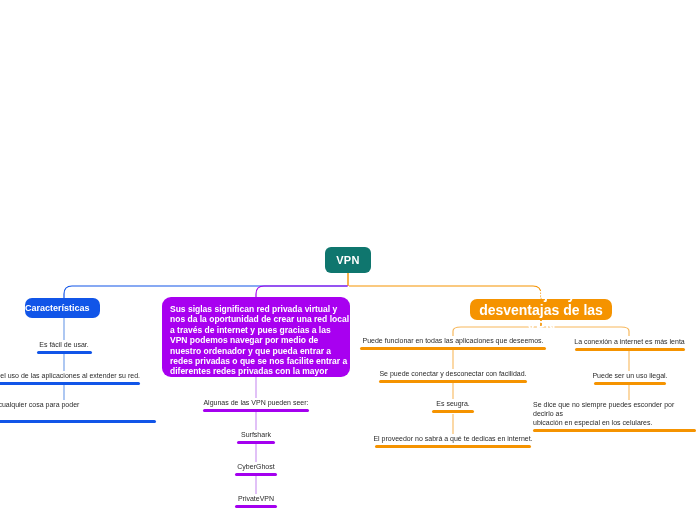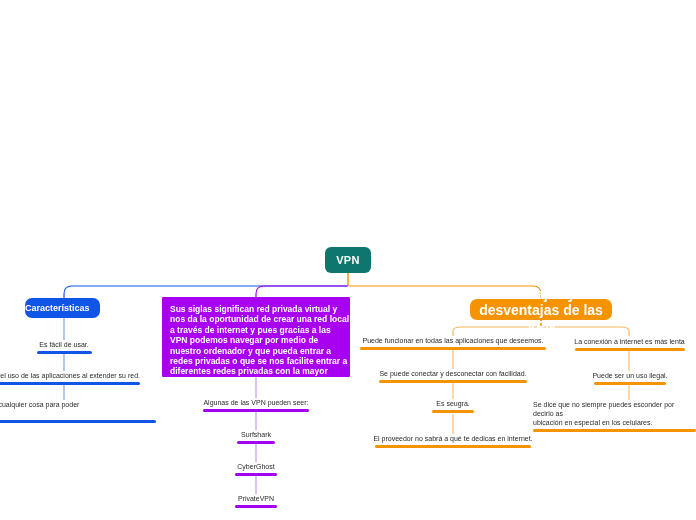--- a/index.html
+++ b/index.html
@@ -30,21 +30,21 @@
   }
   .pill-blue{background:#1155e8;}
   .pill-orange{background:#f59300;}
 
   .caracteristicas{left:25px;top:298px;width:75px;height:20px;font-size:9px;}
   .ventajas{left:470px;top:299px;width:142px;height:21px;font-size:14px;}
 
   
   .defbox{
     left:162px;top:297px;width:188px;height:80px;
-    background:#a800f0;border-radius:1px;
+    background:#a800f0;border-radius:9px;
     color:#ffffff;font-size:8.5px;font-weight:bold;
     line-height:10.4px;
     padding:7px 0 0 8px;
     text-align:left;
   }
 
   
   .leaf{display:flex;flex-direction:column;align-items:center;}
   .leaf .txt{
     font-size:7px;color:#2a2a2a;line-height:9px;

